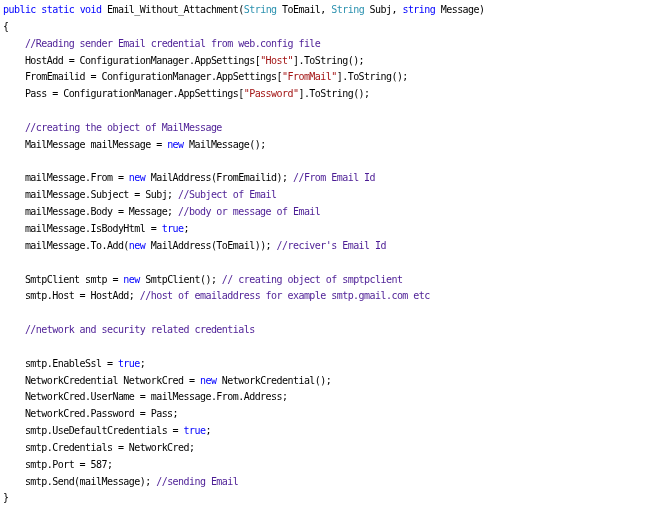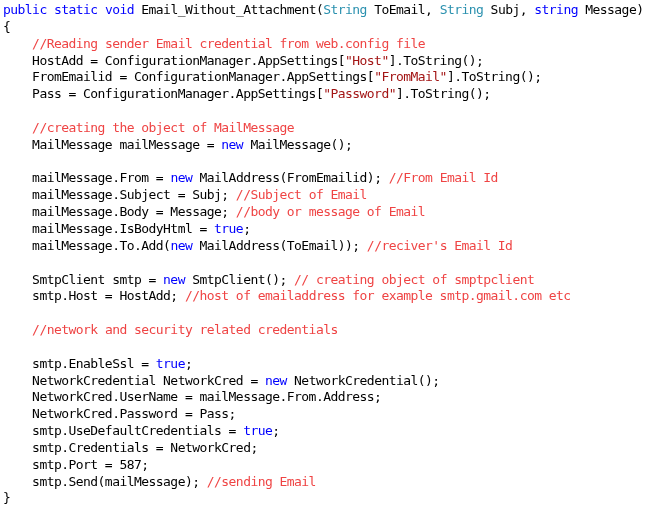--- a/index.html
+++ b/index.html
@@ -11,32 +11,32 @@
       width: 650px;
       height: 507px;
       overflow: hidden;
       position: relative;
     }
     .code-editor {
       position: absolute;
       left: 3px;
       top: 2px;
       font-family: "DejaVu Sans Mono", "Liberation Mono", monospace;
-      font-size: 13px;
+      font-size: 10px;
       line-height: 16.85px;
       color: #000000;
       white-space: pre;
       letter-spacing: -0.55px;
     }
     .code-line {
       height: 16.85px;
       display: block;
     }
     .tok-kw { color: #0000ff; }
     .tok-type { color: #2b91af; }
     .tok-str { color: #a31515; }
-    .tok-cm { color: #ef4444; }
+    .tok-cm { color: #4c1d95; }
     .tok-pl { color: #000000; }
   </style>
 </head>
 <body>
 
 <div class="code-editor" id="code"><span class="code-line"><span class="tok-kw">public</span><span class="tok-pl"> </span><span class="tok-kw">static</span><span class="tok-pl"> </span><span class="tok-kw">void</span><span class="tok-pl"> Email_Without_Attachment(</span><span class="tok-type">String</span><span class="tok-pl"> ToEmail, </span><span class="tok-type">String</span><span class="tok-pl"> Subj, </span><span class="tok-kw">string</span><span class="tok-pl"> Message)</span></span><span class="code-line"><span class="tok-pl">{</span></span><span class="code-line"><span class="tok-pl">    </span><span class="tok-cm">//Reading sender Email credential from web.config file</span></span><span class="code-line"><span class="tok-pl">    HostAdd = ConfigurationManager.AppSettings[</span><span class="tok-str">"Host"</span><span class="tok-pl">].ToString();</span></span><span class="code-line"><span class="tok-pl">    FromEmailid = ConfigurationManager.AppSettings[</span><span class="tok-str">"FromMail"</span><span class="tok-pl">].ToString();</span></span><span class="code-line"><span class="tok-pl">    Pass = ConfigurationManager.AppSettings[</span><span class="tok-str">"Password"</span><span class="tok-pl">].ToString();</span></span><span class="code-line">​</span><span class="code-line"><span class="tok-pl">    </span><span class="tok-cm">//creating the object of MailMessage</span></span><span class="code-line"><span class="tok-pl">    MailMessage mailMessage = </span><span class="tok-kw">new</span><span class="tok-pl"> MailMessage();</span></span><span class="code-line">​</span><span class="code-line"><span class="tok-pl">    mailMessage.From = </span><span class="tok-kw">new</span><span class="tok-pl"> MailAddress(FromEmailid); </span><span class="tok-cm">//From Email Id</span></span><span class="code-line"><span class="tok-pl">    mailMessage.Subject = Subj; </span><span class="tok-cm">//Subject of Email</span></span><span class="code-line"><span class="tok-pl">    mailMessage.Body = Message; </span><span class="tok-cm">//body or message of Email</span></span><span class="code-line"><span class="tok-pl">    mailMessage.IsBodyHtml = </span><span class="tok-kw">true</span><span class="tok-pl">;</span></span><span class="code-line"><span class="tok-pl">    mailMessage.To.Add(</span><span class="tok-kw">new</span><span class="tok-pl"> MailAddress(ToEmail)); </span><span class="tok-cm">//reciver's Email Id</span></span><span class="code-line">​</span><span class="code-line"><span class="tok-pl">    SmtpClient smtp = </span><span class="tok-kw">new</span><span class="tok-pl"> SmtpClient(); </span><span class="tok-cm">// creating object of smptpclient</span></span><span class="code-line"><span class="tok-pl">    smtp.Host = HostAdd; </span><span class="tok-cm">//host of emailaddress for example smtp.gmail.com etc</span></span><span class="code-line">​</span><span class="code-line"><span class="tok-pl">    </span><span class="tok-cm">//network and security related credentials</span></span><span class="code-line">​</span><span class="code-line"><span class="tok-pl">    smtp.EnableSsl = </span><span class="tok-kw">true</span><span class="tok-pl">;</span></span><span class="code-line"><span class="tok-pl">    NetworkCredential NetworkCred = </span><span class="tok-kw">new</span><span class="tok-pl"> NetworkCredential();</span></span><span class="code-line"><span class="tok-pl">    NetworkCred.UserName = mailMessage.From.Address;</span></span><span class="code-line"><span class="tok-pl">    NetworkCred.Password = Pass;</span></span><span class="code-line"><span class="tok-pl">    smtp.UseDefaultCredentials = </span><span class="tok-kw">true</span><span class="tok-pl">;</span></span><span class="code-line"><span class="tok-pl">    smtp.Credentials = NetworkCred;</span></span><span class="code-line"><span class="tok-pl">    smtp.Port = 587;</span></span><span class="code-line"><span class="tok-pl">    smtp.Send(mailMessage); </span><span class="tok-cm">//sending Email</span></span><span class="code-line"><span class="tok-pl">}</span></span></div>
 
 </body></html>

